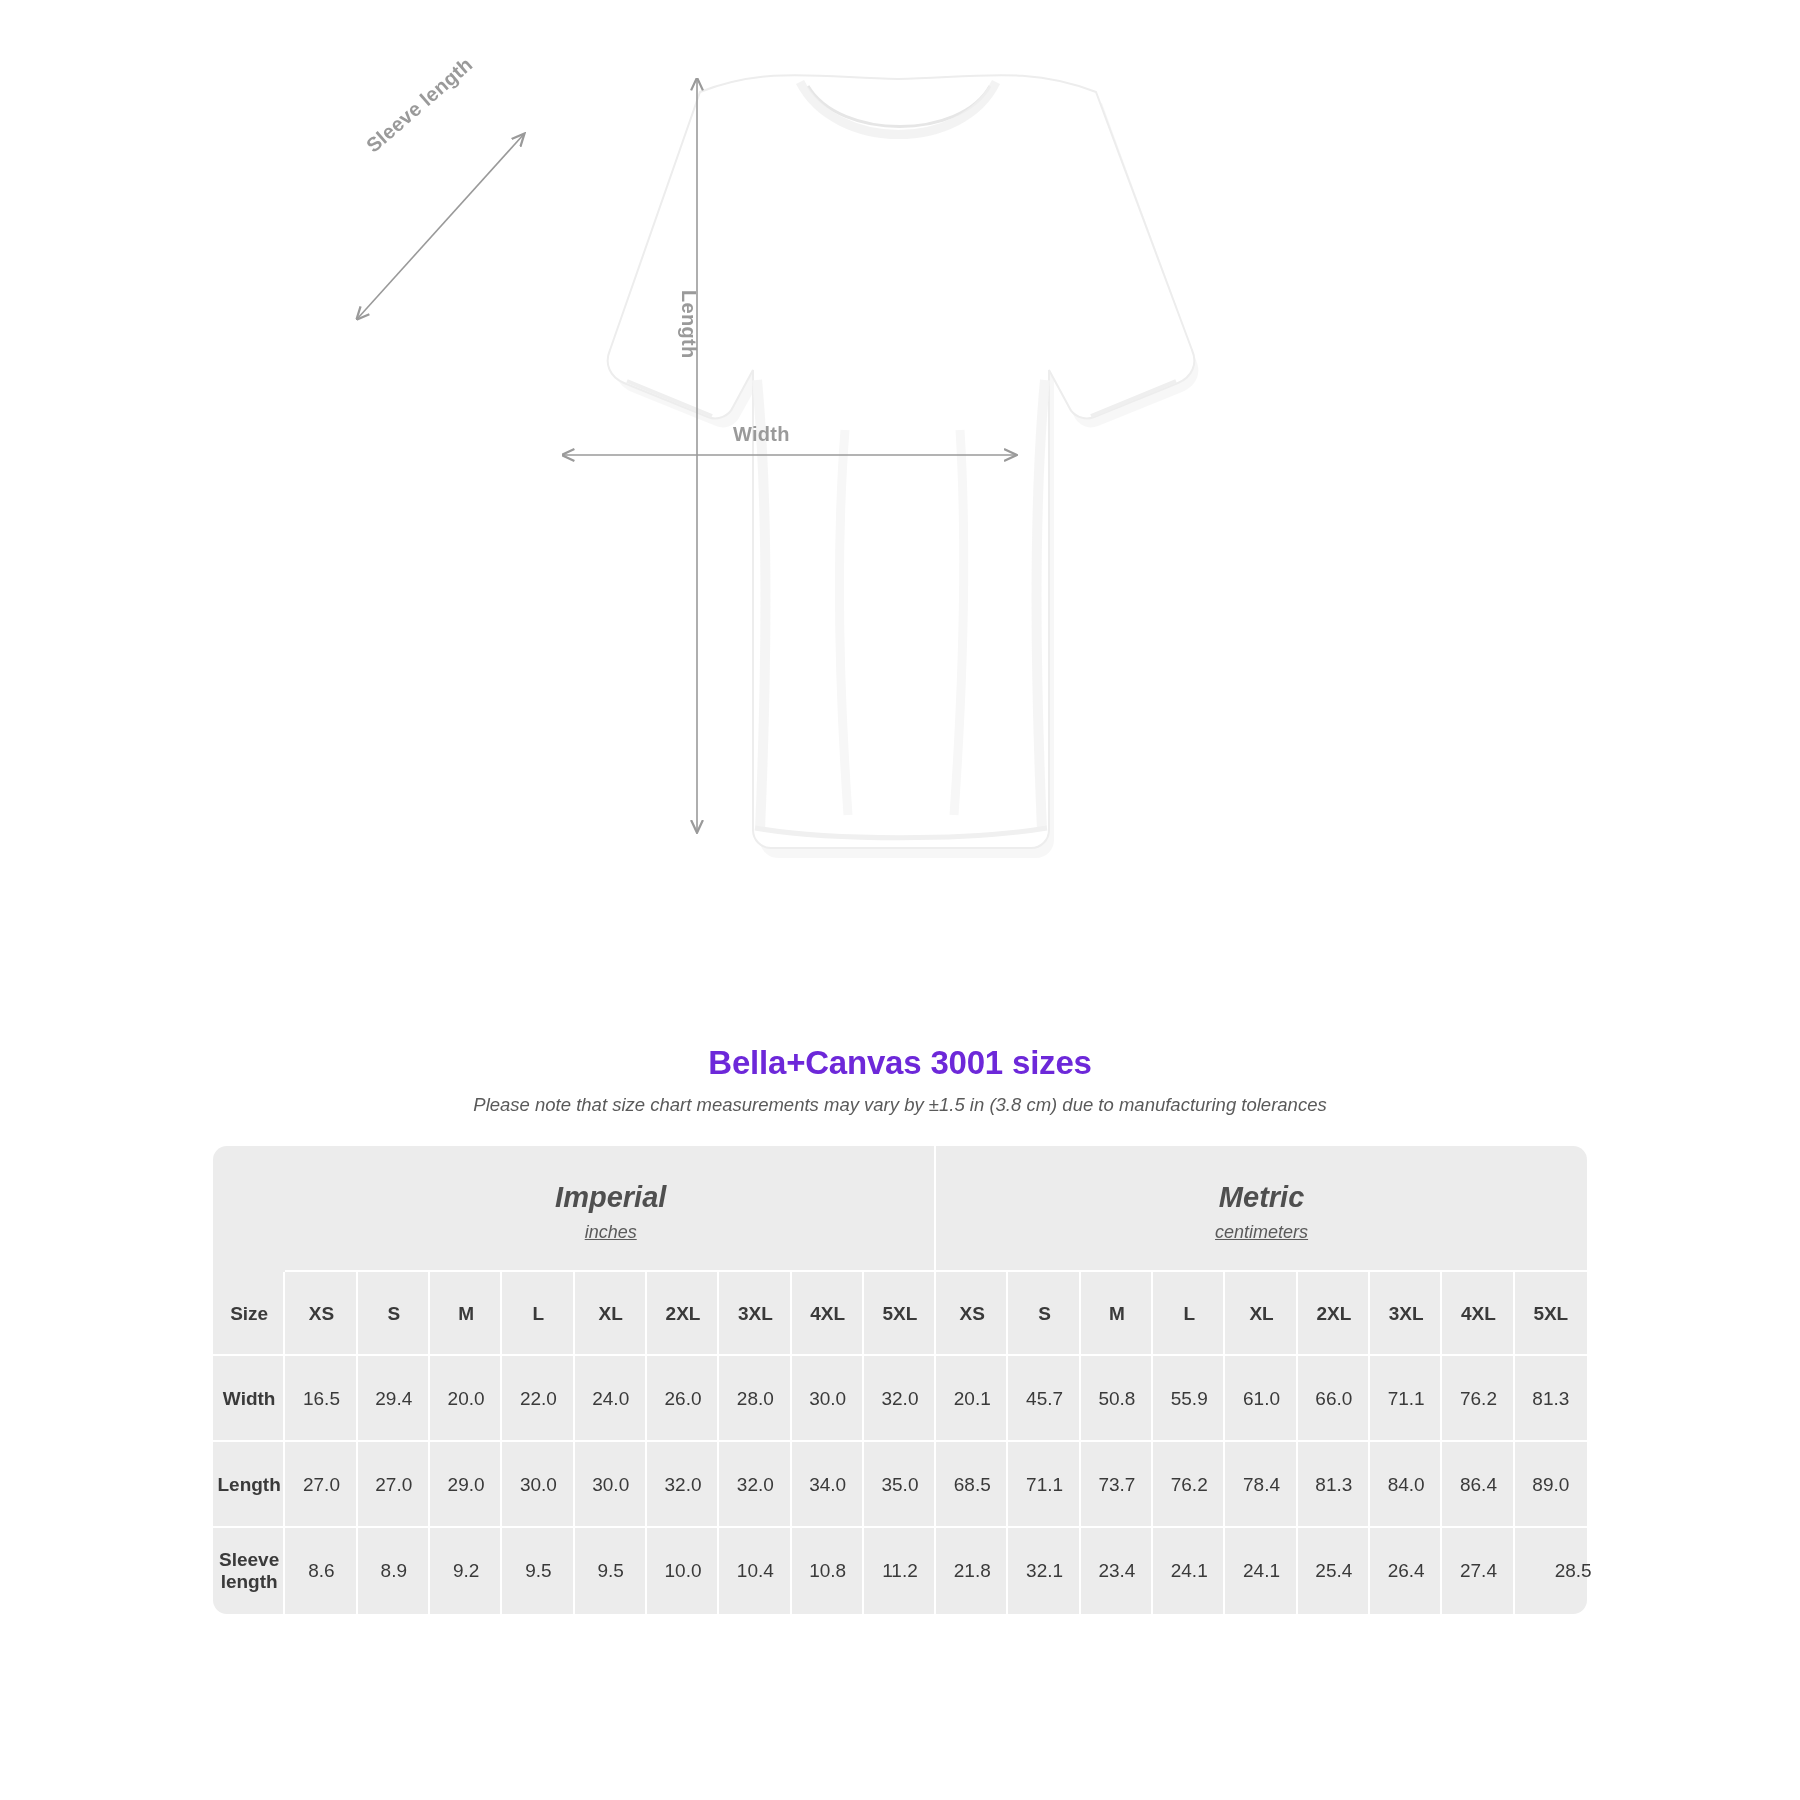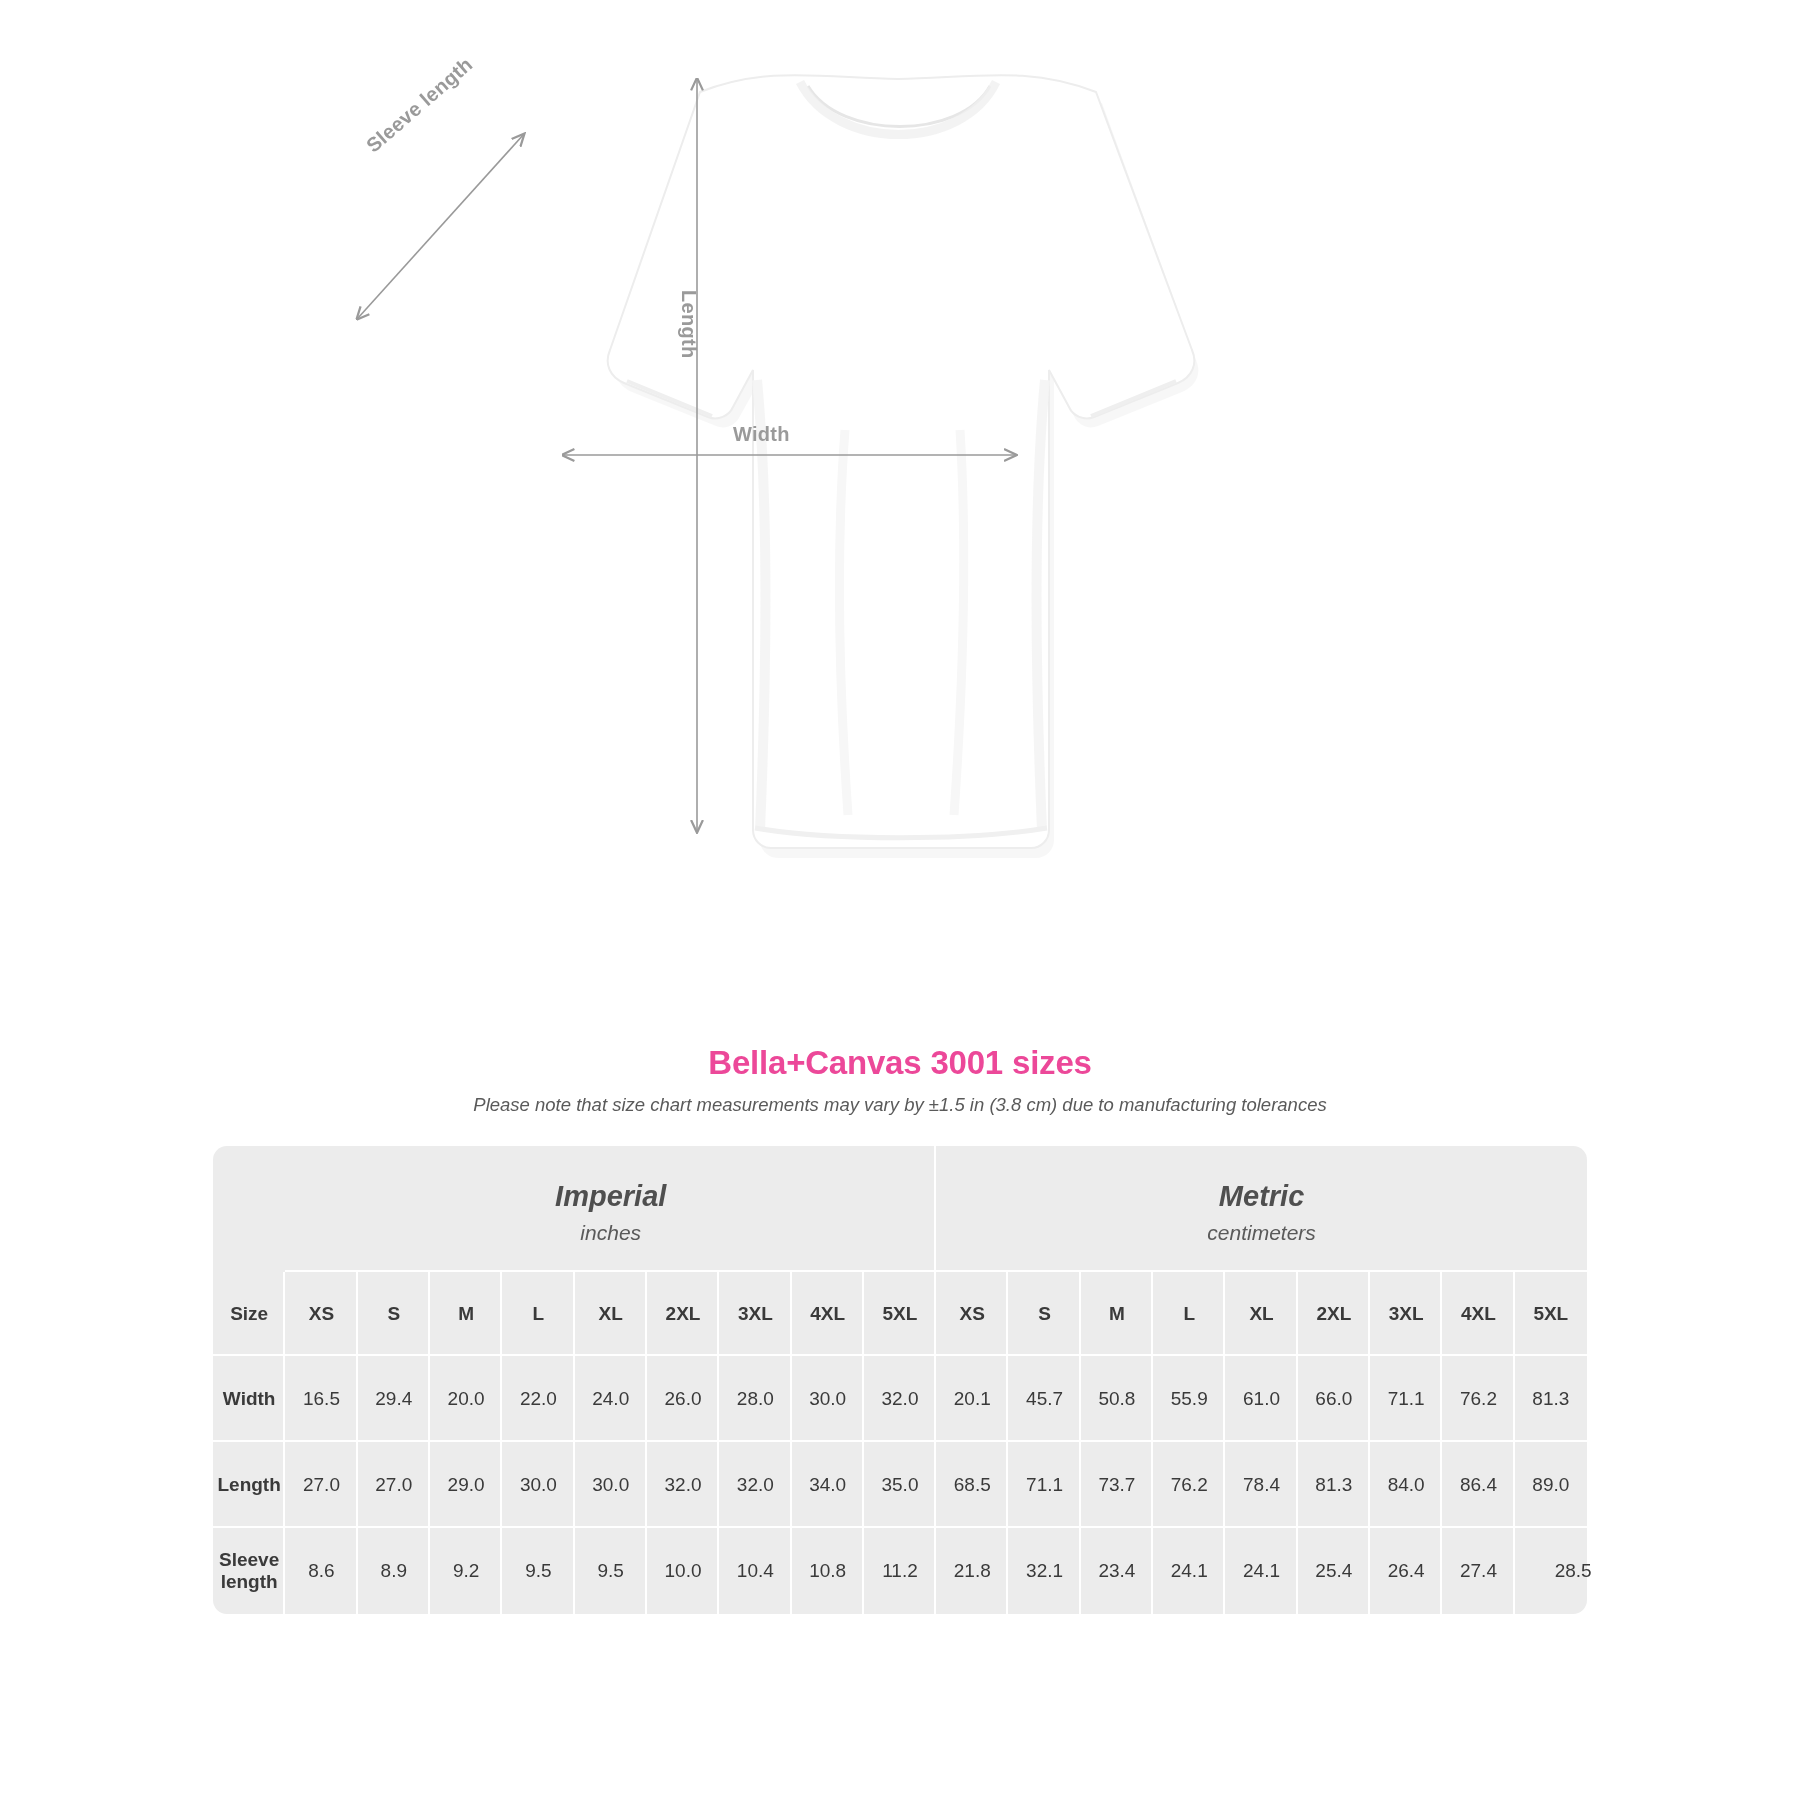--- a/index.html
+++ b/index.html
@@ -60,21 +60,21 @@
   }
 
   
   .title-block {
     text-align: center;
     margin-top: 14px;
   }
   .chart-title {
     font-size: 33px;
     font-weight: bold;
-    color: #ec4899;
+    color: #6d28d9;
     letter-spacing: -0.2px;
   }
   .chart-note {
     margin-top: 12px;
     font-size: 18.5px;
     font-style: italic;
     color: #5a5a5a;
   }
 
   
@@ -109,23 +109,24 @@
     padding-top: 6px !important;
   }
   .unit-name {
     font-size: 29px;
     font-weight: bold;
     font-style: italic;
     color: #4f4f4f;
   }
   .unit-sub {
     margin-top: 8px;
-    font-size: 21px;
+    font-size: 18px;
     font-style: italic;
     color: #5a5a5a;
+    text-decoration: underline;
   }
   .corner-cell {
     box-shadow: none !important;
   }
 
   .size-header-cell {
     height: 84px;
     font-weight: bold;
     font-size: 21px;
     color: #3a3a3a;

